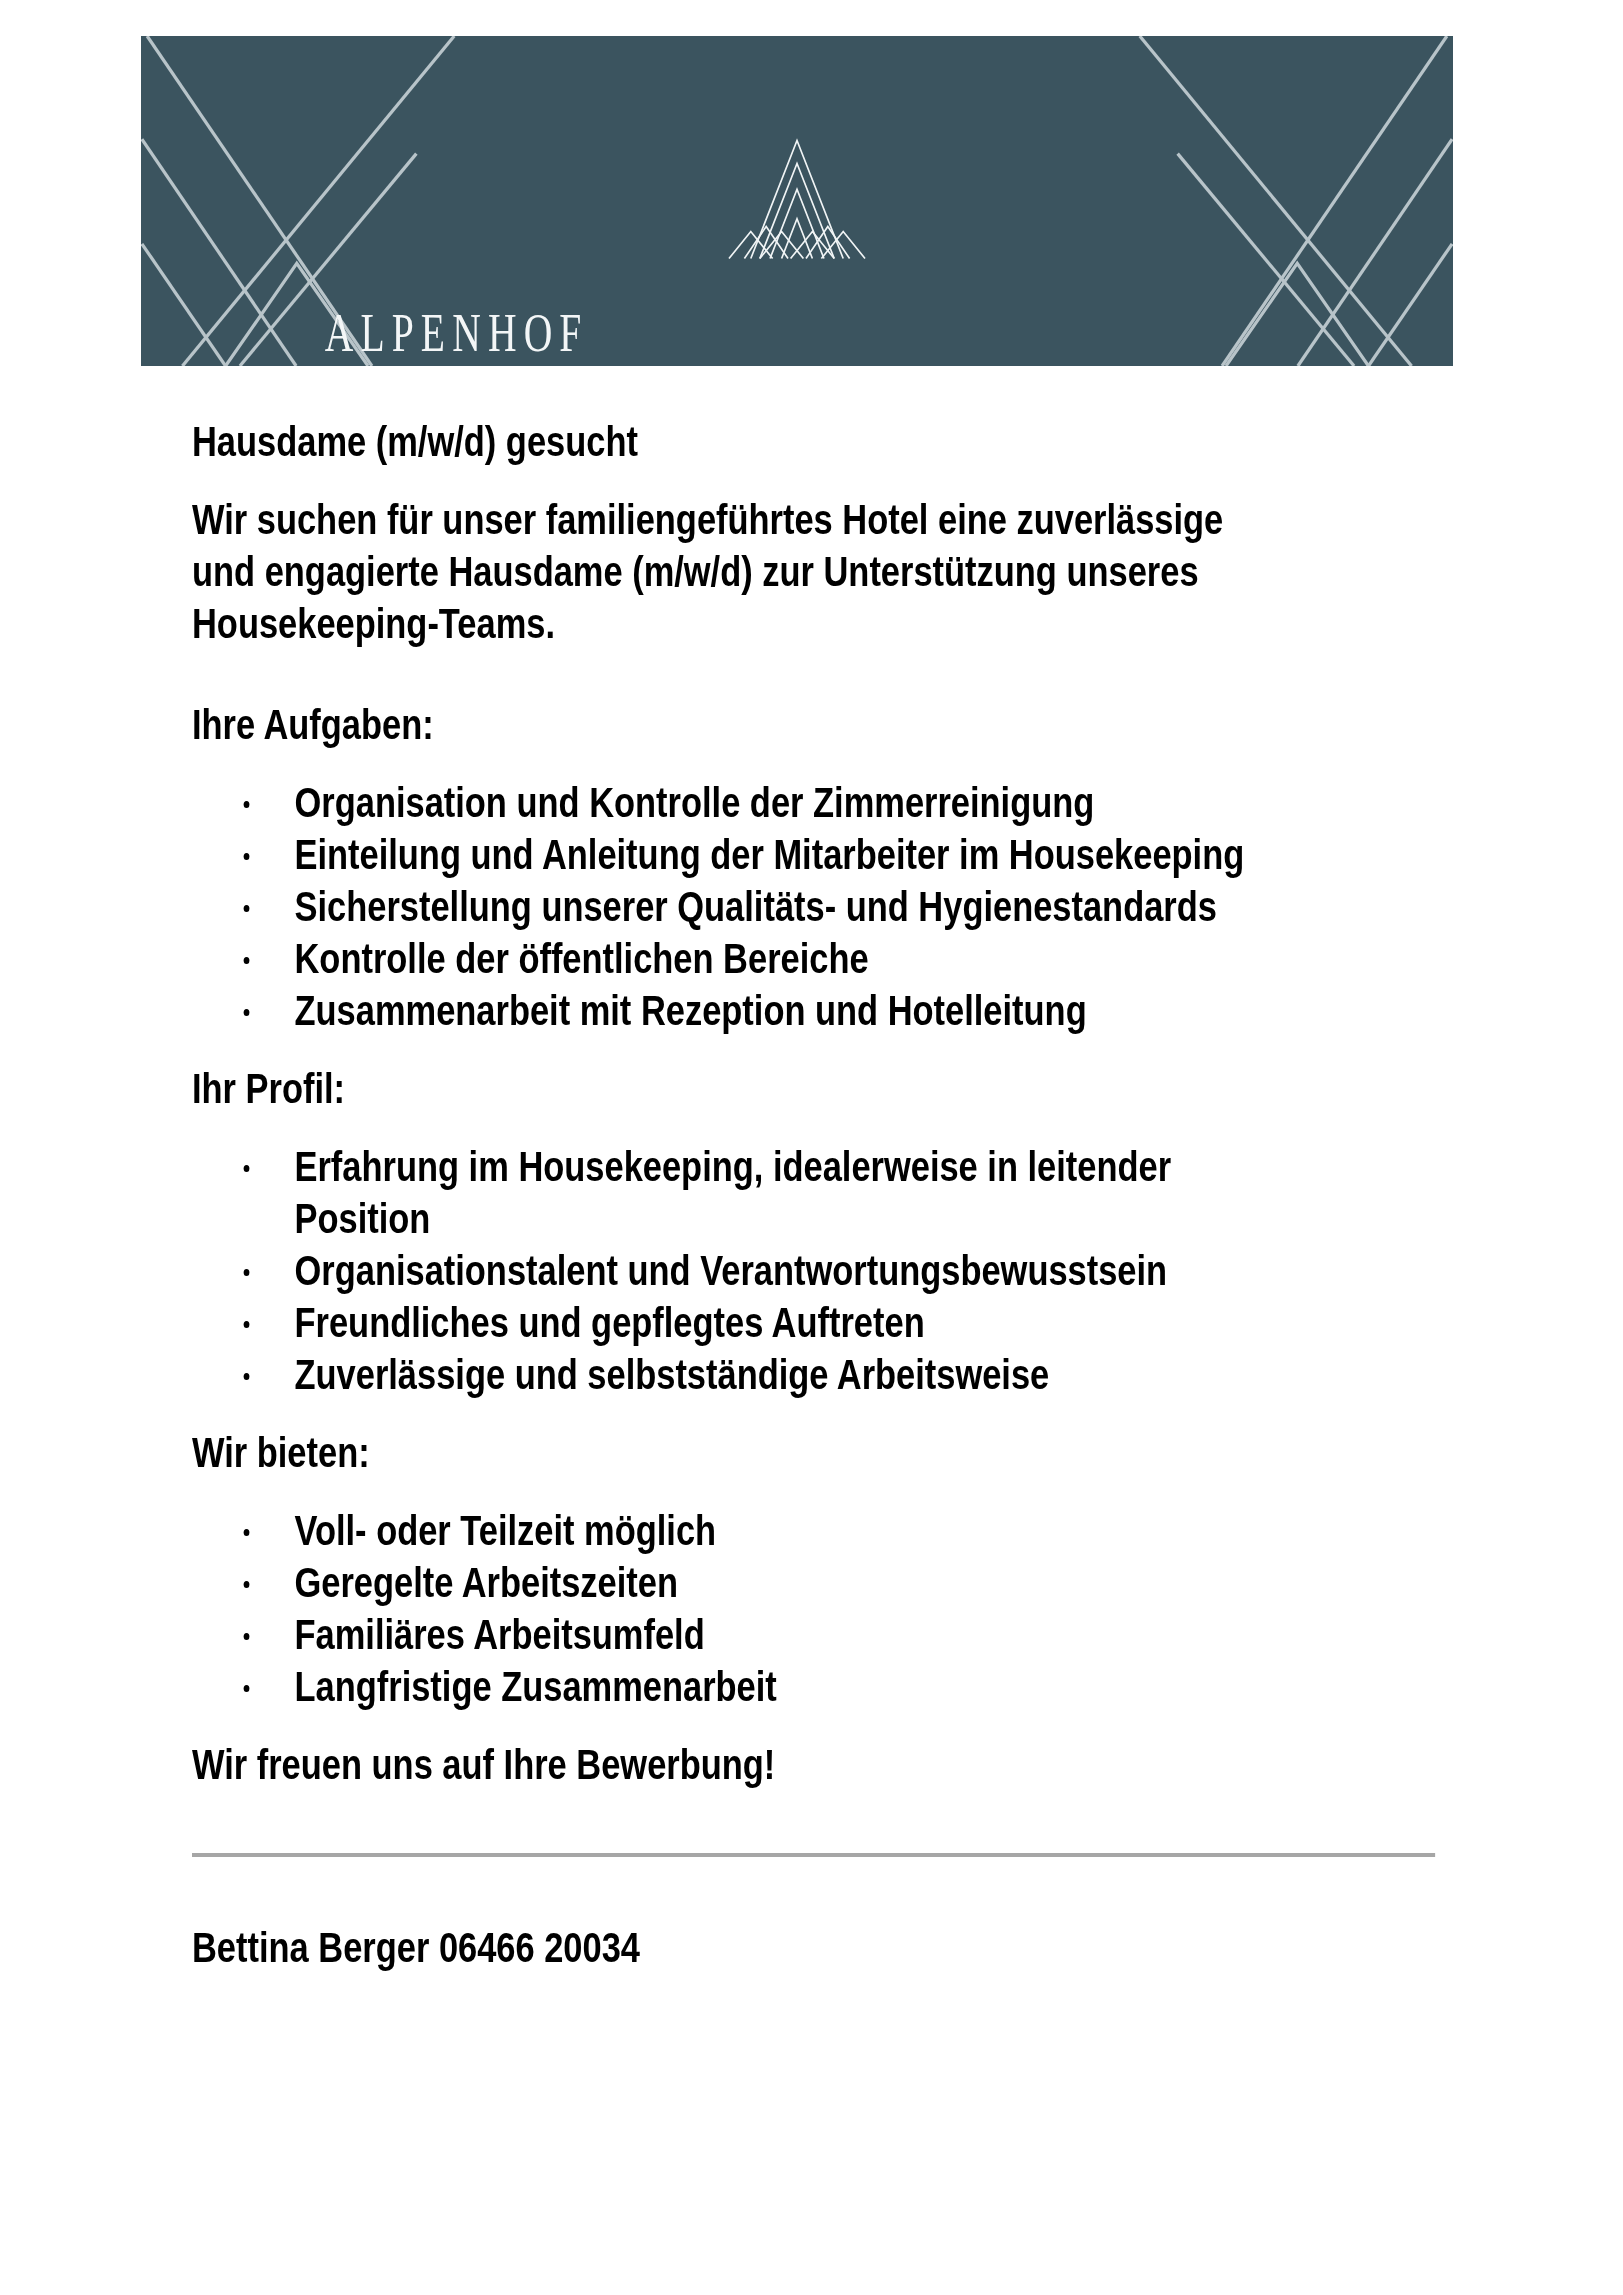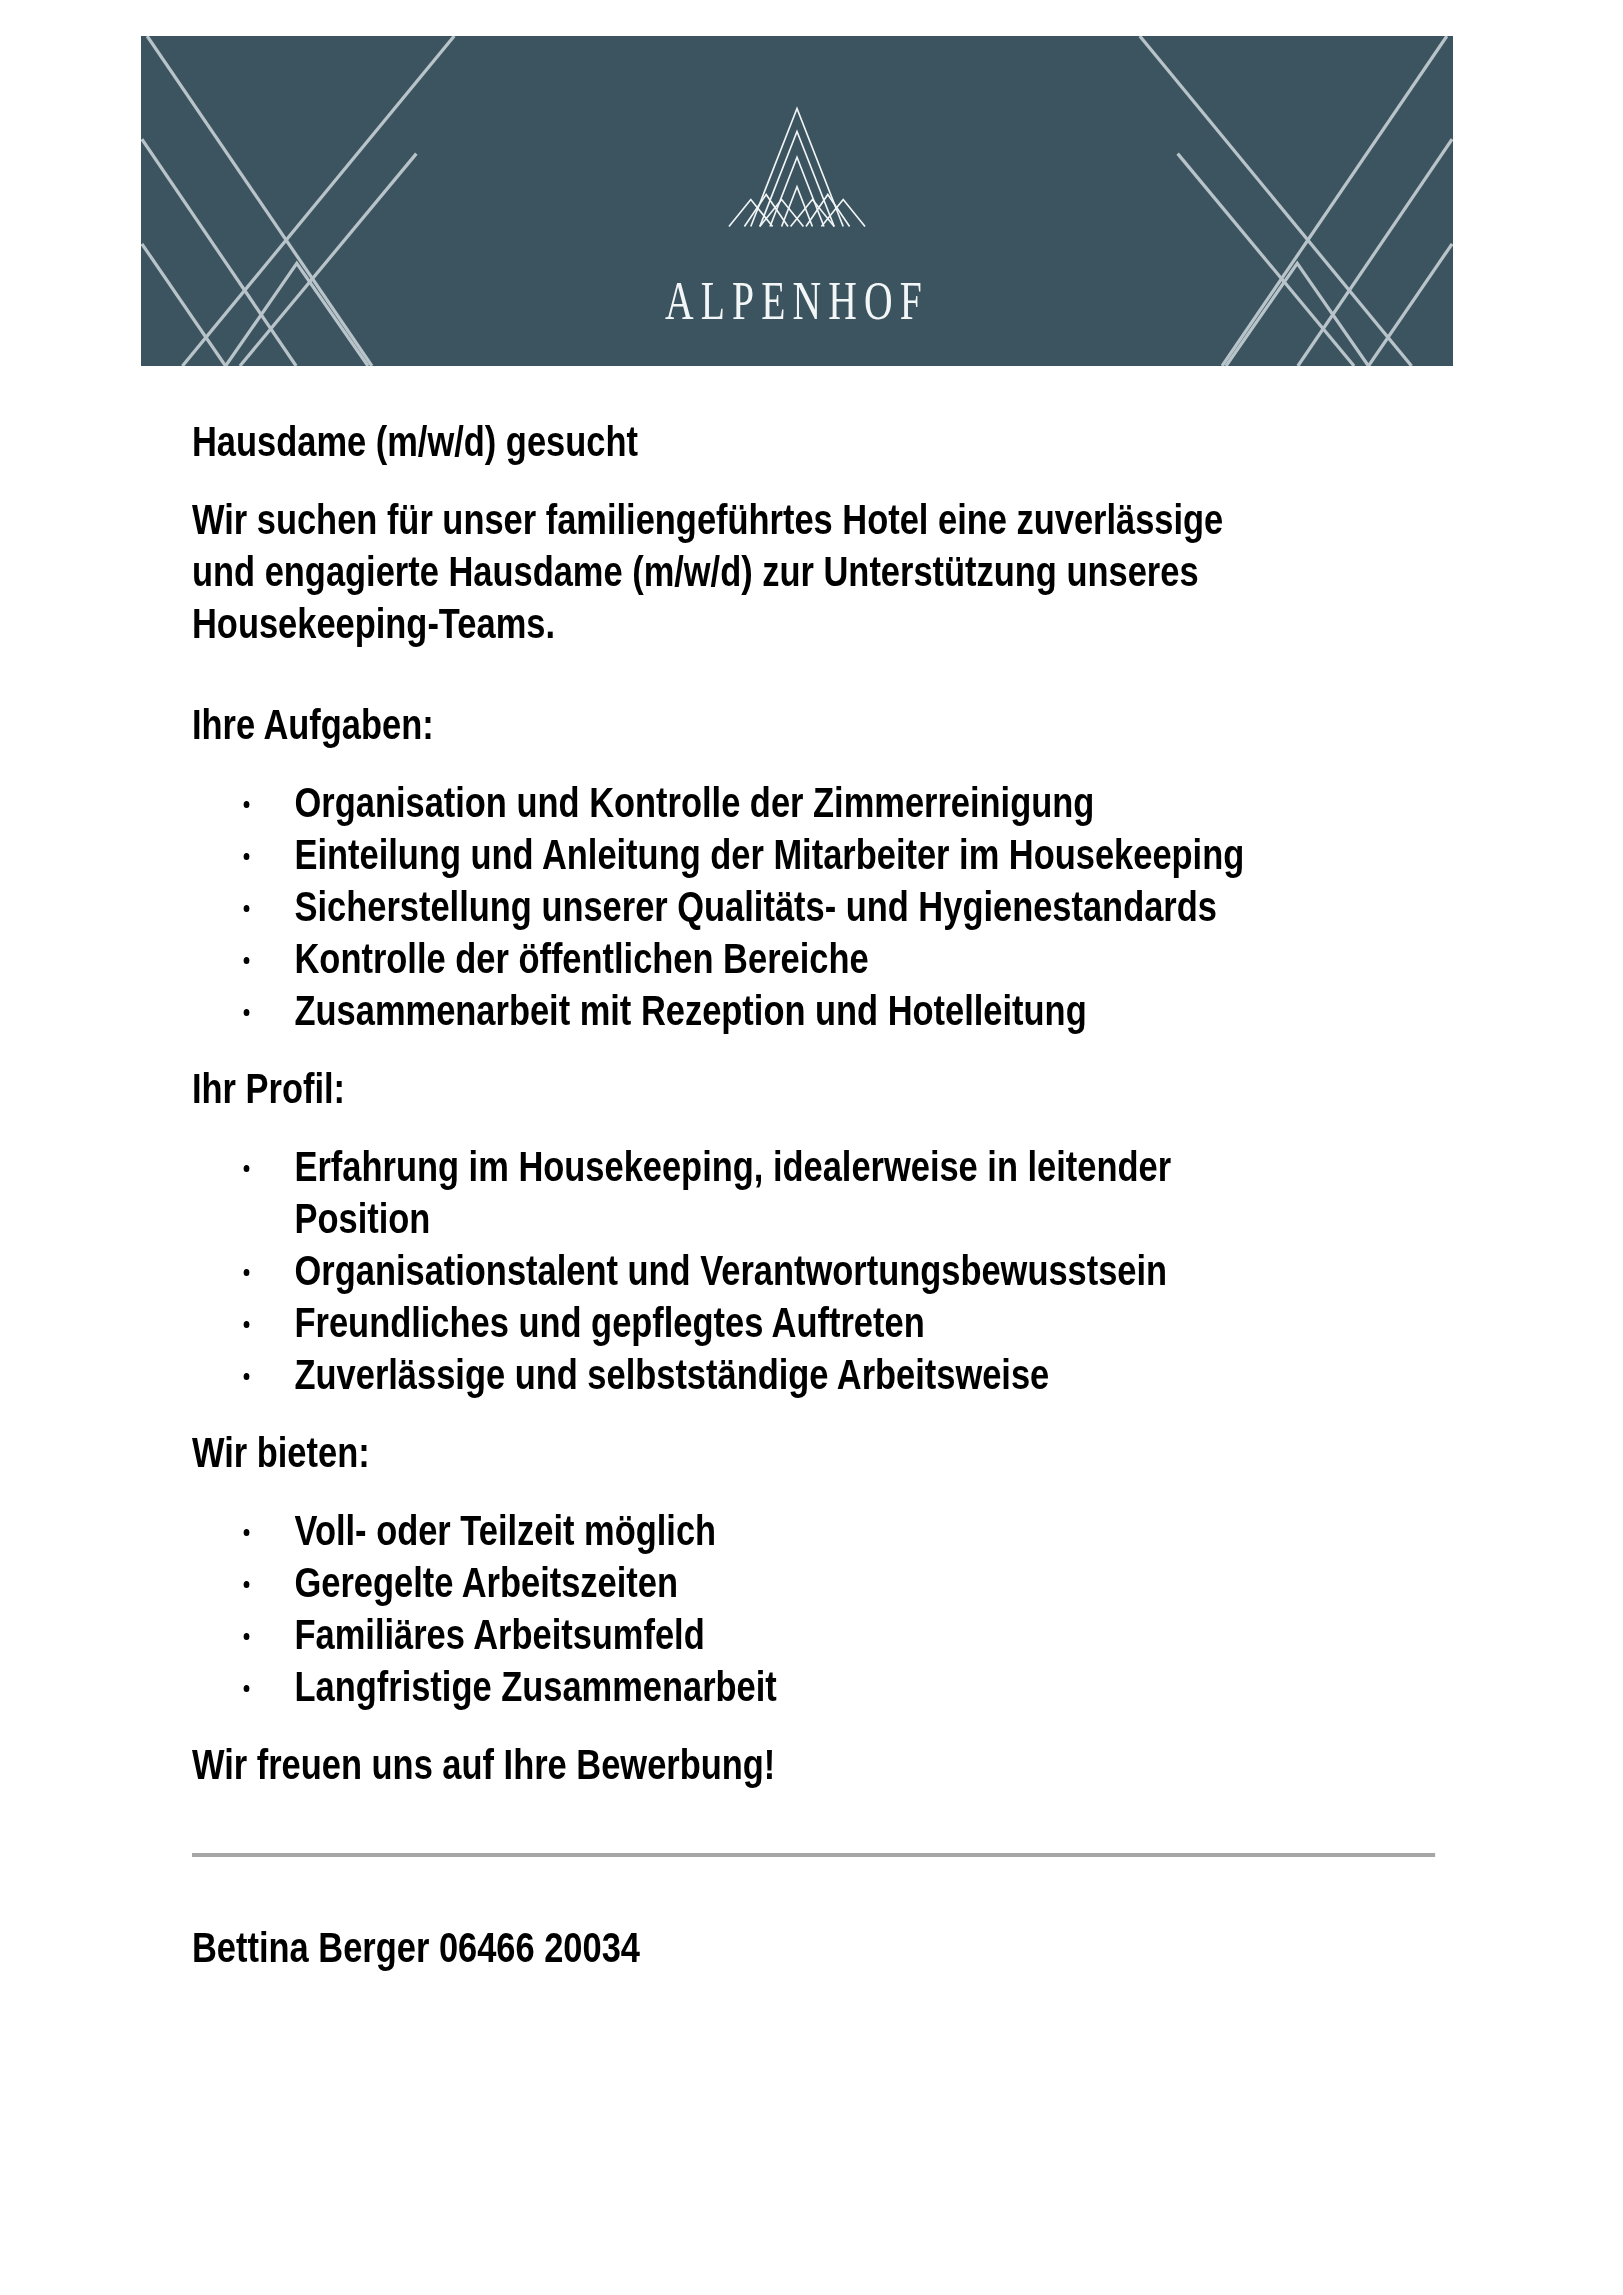--- a/index.html
+++ b/index.html
@@ -12,21 +12,21 @@
   }
 
   
   .banner {
     position:absolute; left:141px; top:36px;
     width:1312px; height:330px;
     background:#3b545f;
     overflow:hidden;
   }
   .banner-deco { position:absolute; left:0; top:0; width:1312px; height:330px; display:block; }
-  .logo-wrap { position:relative; width:100%; text-align:center; padding-top:67px; }
+  .logo-wrap { position:relative; width:100%; text-align:left; padding-top:99px; }
   .logo-mark { display:block; margin:0 auto; }
   .wordmark {
     margin-top:41px;
     font-family:"Liberation Serif", serif;
     font-size:55px; line-height:1;
     letter-spacing:0.18em;
     color:#f3f6f7;
     transform:scaleX(0.72);
     transform-origin:50% 50%;
     white-space:nowrap;

